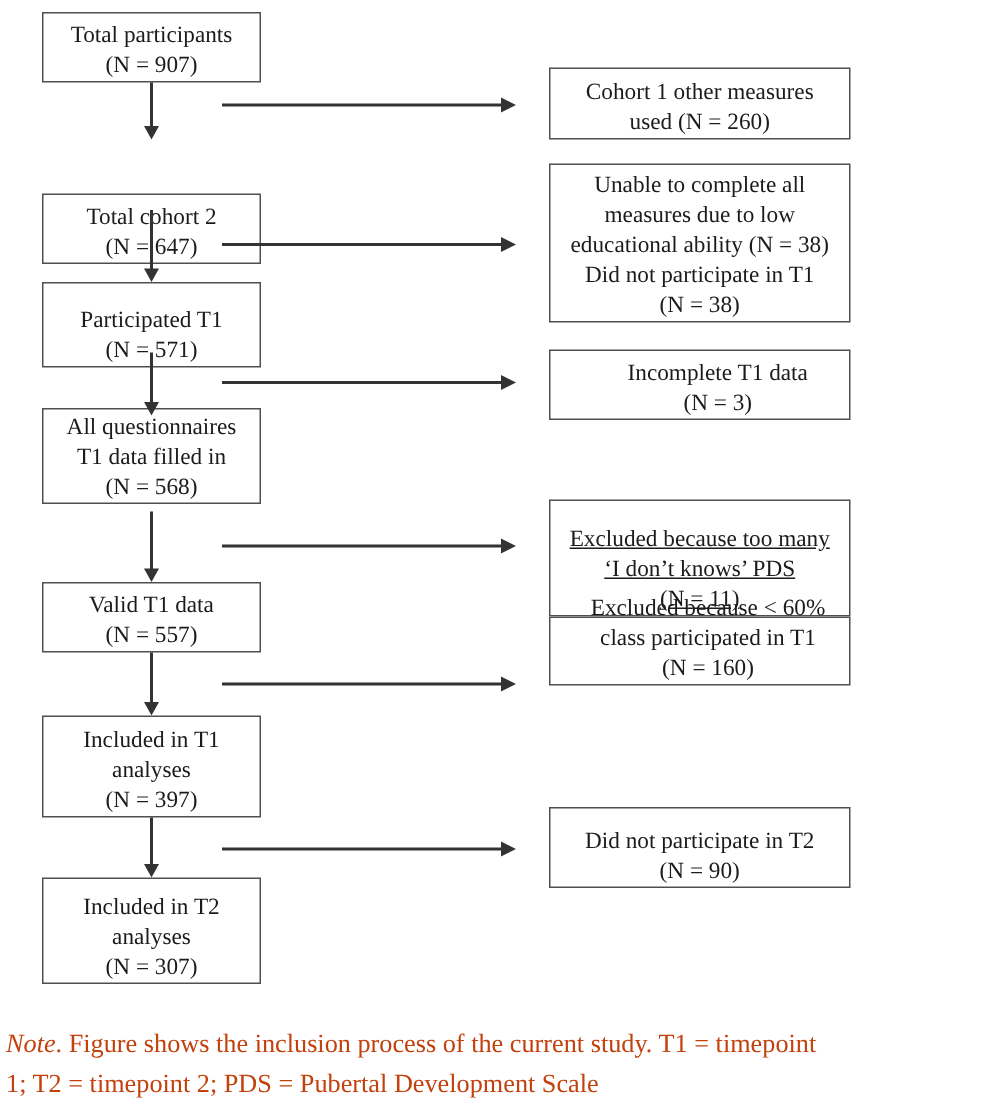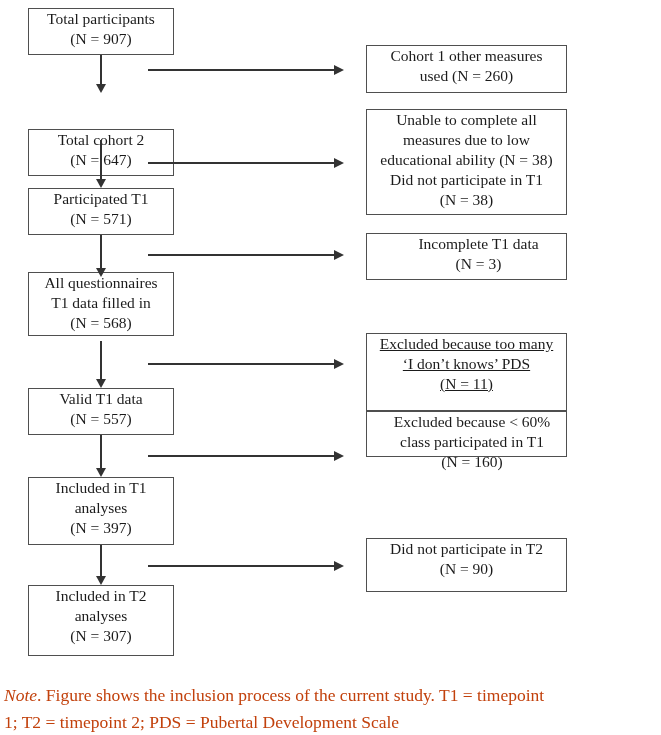--- a/index.html
+++ b/index.html
@@ -14,38 +14,38 @@
     background: #ffffff;
     font-family: "Liberation Serif", "DejaVu Serif", serif;
     color: #1b1b1b;
     overflow: hidden;
   }
   .box {
     position: absolute;
     border: 1.4px solid #4f4f4f;
     background: #ffffff;
     display: flex;
-    align-items: flex-start;
+    align-items: flex-end;
     justify-content: center;
     text-align: center;
     box-sizing: border-box;
   }
   .box-text {
     white-space: pre-line;
     font-size: 15.5px;
     line-height: 20px;
     color: #1b1b1b;
     padding: 0 4px;
   }
   .main-box { left: 28px; width: 146px; }
   .excl-box { left: 366px; width: 201px; }
 
   .b1 { top: 8px;   height: 47px; }
   .b2 { top: 93px;  height: 47px; margin-top: 36px; }
-  .b3 { top: 188px; height: 47px; }
+  .b3 { top: 188px; height: 57px; }
   .b4 { top: 272px; height: 64px; }
   .b5 { top: 388px; height: 47px; }
   .b6 { top: 477px; height: 68px; }
   .b7 { top: 585px; height: 71px; }
 
   .r1 { top: 45px;  height: 48px; }
   .r2 { top: 109px; height: 106px; }
   .r3 { top: 233px; height: 47px; padding-left: 24px; }
   .r4 { top: 333px; height: 78px; text-decoration: underline; }
   .r5 { top: 411px; height: 46px; padding-left: 11px; }

